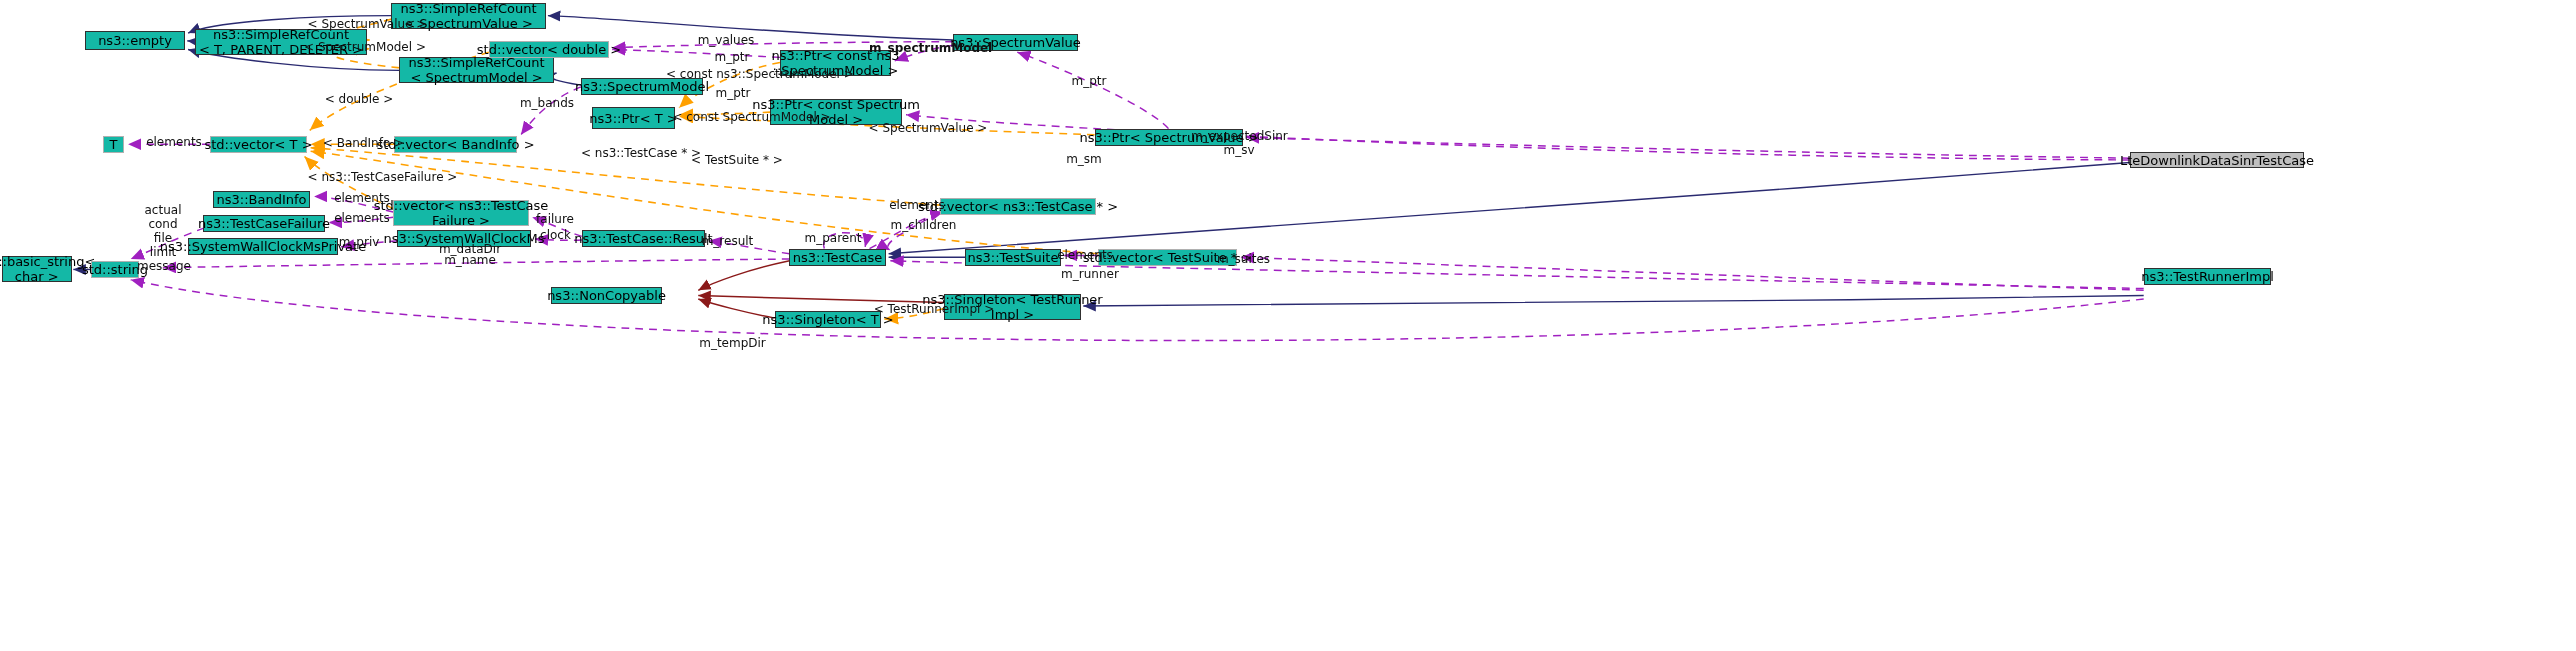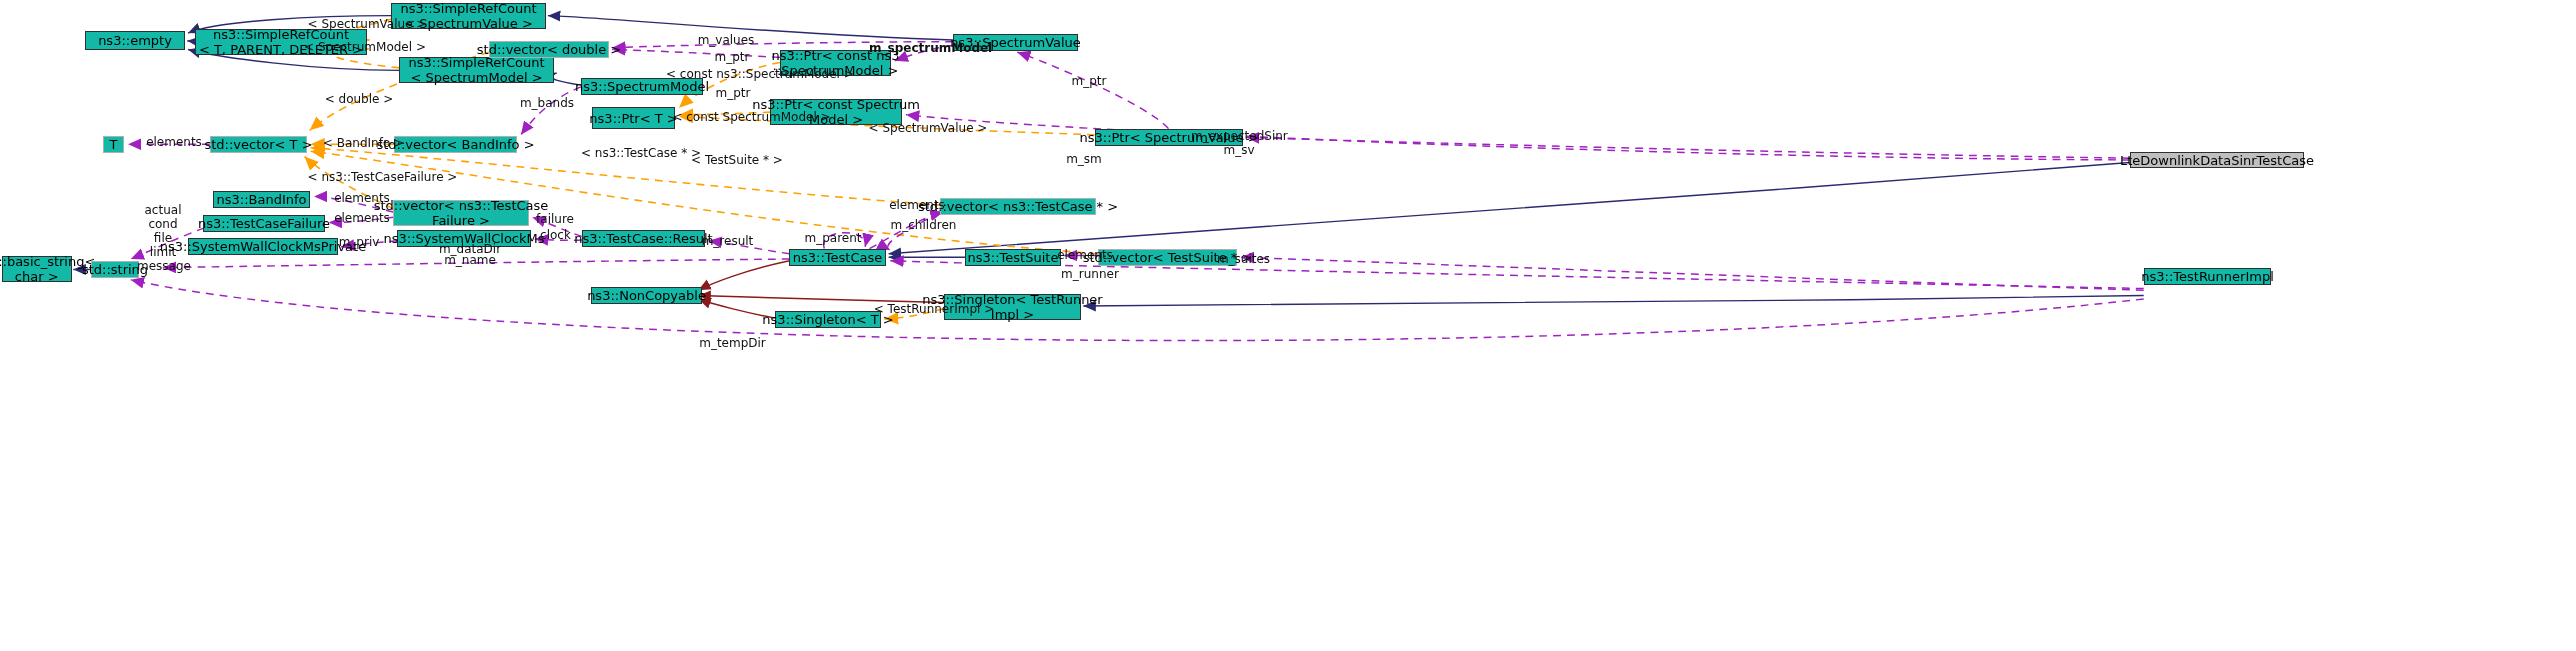--- a/index.html
+++ b/index.html
@@ -185,21 +185,21 @@
 
   <div class="node solid" style="left:965px;top:249px;width:96px;height:17.4px;">ns3::TestSuite</div>
 
   <div class="node solid" style="left:2144px;top:268px;width:127px;height:17.4px;">ns3::TestRunnerImpl</div>
 
   <div class="node solid" style="left:1.7px;top:256px;width:70px;height:26px;">std::basic_string&lt;
 char &gt;</div>
 
   <div class="node grey" style="left:91px;top:261px;width:48px;height:17.4px;">std::string</div>
 
-  <div class="node solid" style="left:591px;top:287px;width:111px;height:17.4px;">ns3::NonCopyable</div>
+  <div class="node solid" style="left:551px;top:287px;width:111px;height:17.4px;">ns3::NonCopyable</div>
 
   <div class="node solid" style="left:775px;top:311px;width:106px;height:17.4px;">ns3::Singleton&lt; T &gt;</div>
 
   <div class="node solid" style="left:944px;top:294px;width:137px;height:26px;">ns3::Singleton&lt; TestRunner
 Impl &gt;</div>
 
   <div class="edge-label" style="left:306px;top:16.5px;width:122px;">&lt; SpectrumValue &gt;</div>
   <div class="edge-label" style="left:304px;top:40px;width:122px;">&lt; SpectrumModel &gt;</div>
   <div class="edge-label" style="left:691px;top:33px;width:70px;">m_values</div>
   <div class="edge-label" style="left:706px;top:50px;width:52px;">m_ptr</div>

